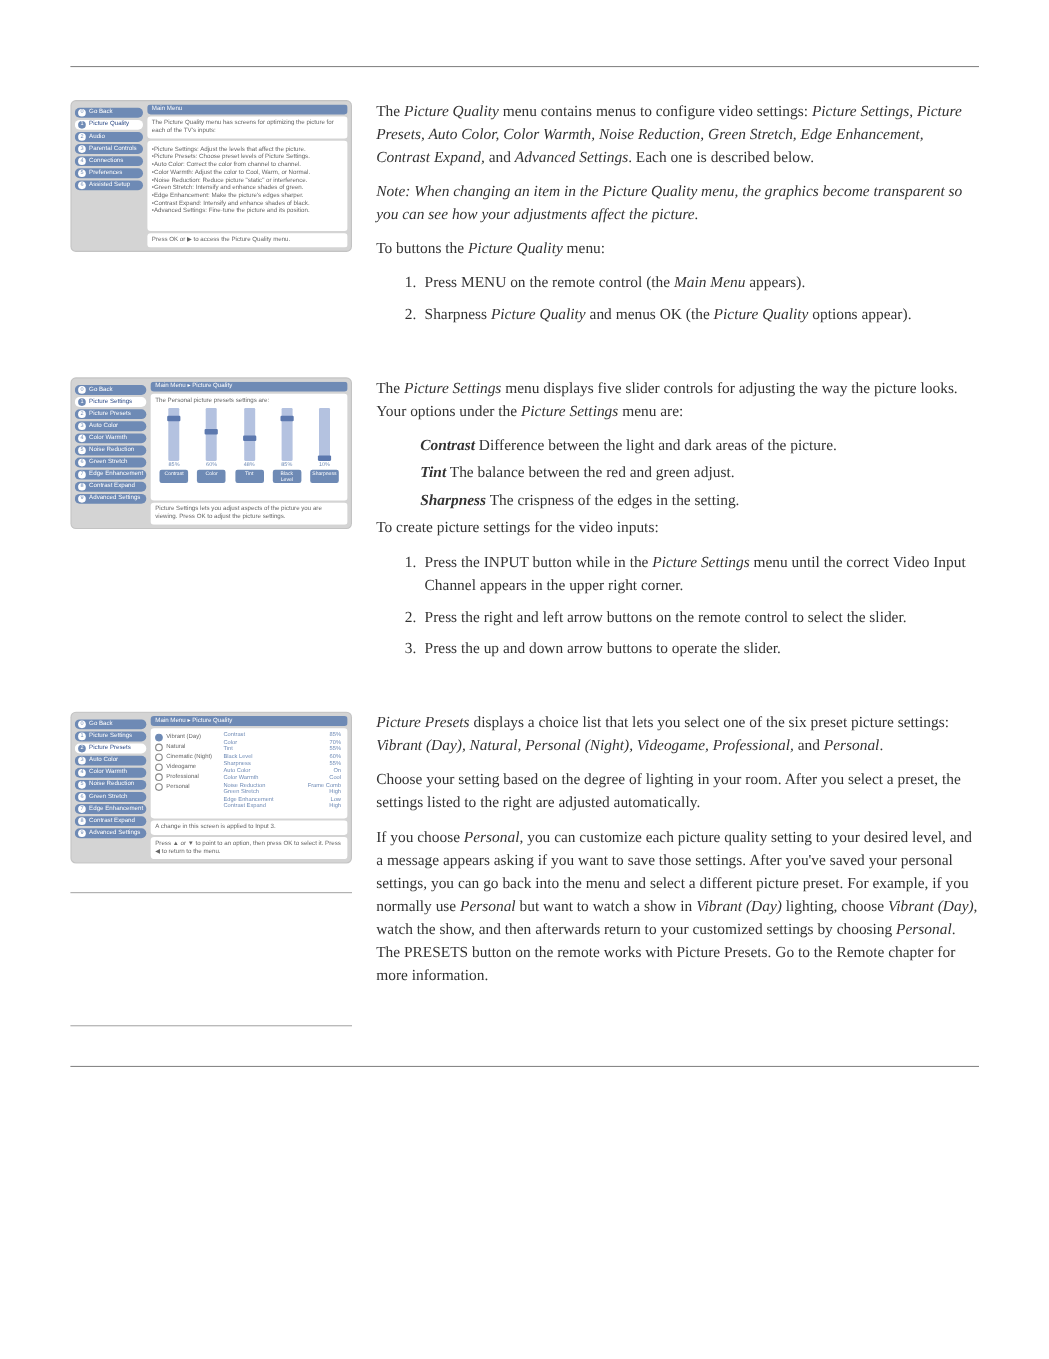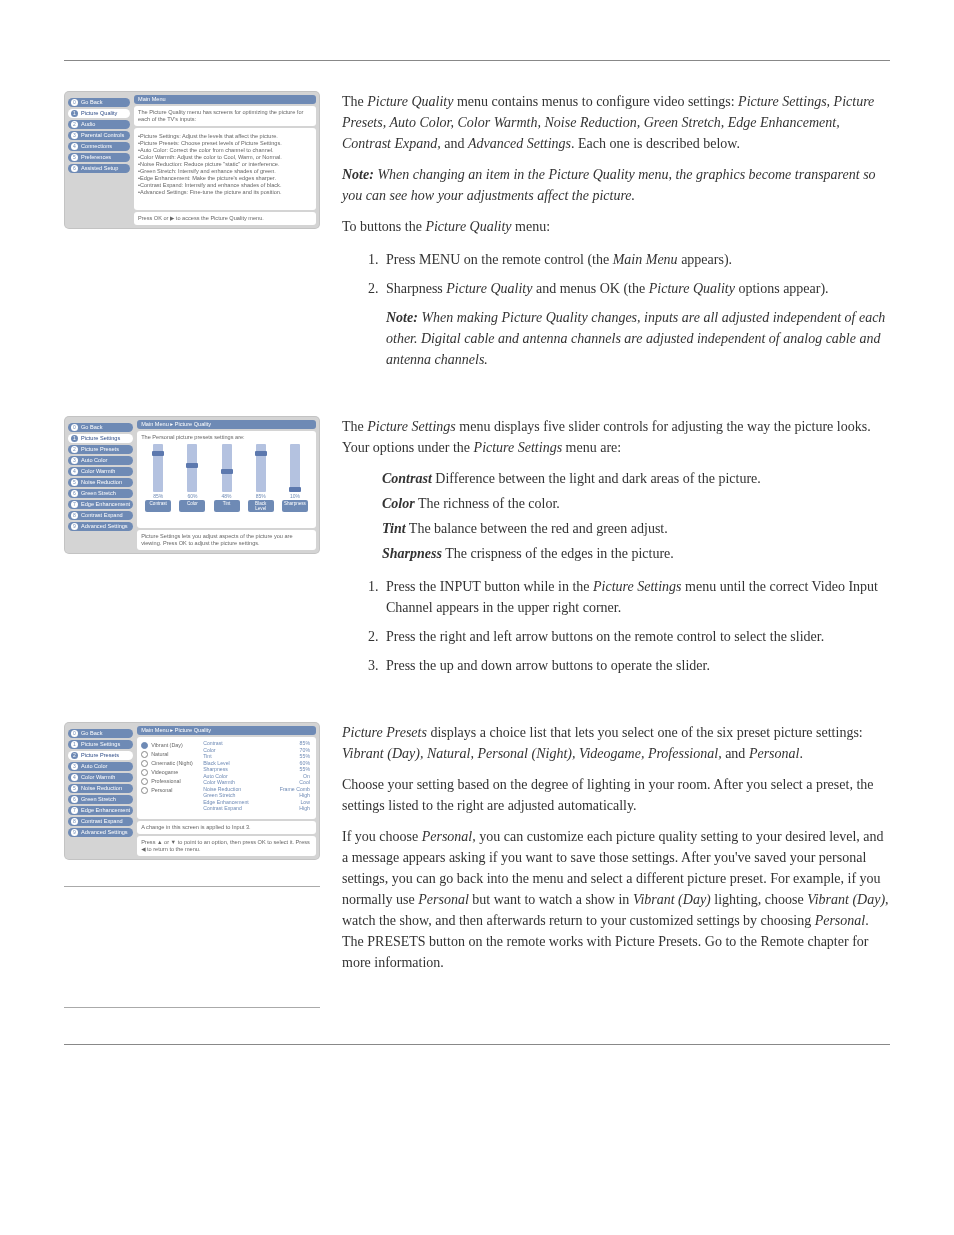--- a/index.html
+++ b/index.html
@@ -33,25 +33,25 @@
     min-width: 0;
   }
   .text-col p {
     margin: 0 0 10px 0;
   }
   .note {
     margin: 0 0 10px 28px;
     font-style: italic;
   }
   .note-label {
-    font-weight: bold;
+    font-weight: normal;
     font-style: italic;
   }
   ol {
-    margin: 12px 0 10px 0;
+    margin: 2px 0 10px 0;
     padding-left: 40px;
   }
   ol li {
     margin-bottom: 8px;
     padding-left: 4px;
   }
   .defs {
     margin-left: 40px;
   }
   .defs p {
@@ -315,21 +315,20 @@
       </div>
     </div>
   </div>
   <div class="text-col">
     <p><span>The </span><em>Picture Quality</em><span> menu contains menus to configure video settings: </span><em>Picture Settings, Picture Presets, Auto Color, Color Warmth, Noise Reduction, Green Stretch, Edge Enhancement, Contrast Expand,</em><span> and </span><em>Advanced Settings</em><span>. Each one is described below.</span></p>
     <p class="note"><span class="note-label">Note:</span><span> When changing an item in the Picture Quality menu, the graphics become transparent so you can see how your adjustments affect the picture.</span></p>
     <p><span>To buttons the </span><em>Picture Quality</em><span> menu:</span></p>
     <ol>
       <li><span>Press MENU on the remote control (the </span><em>Main Menu</em><span> appears).</span></li>
       <li><span>Sharpness </span><em>Picture Quality</em><span> and menus OK (the </span><em>Picture Quality</em><span> options appear).</span>
-        <p class="note" style="margin-left:0;margin-top:8px"><span class="note-label">Note:</span><span> When making Picture Quality changes, inputs are all adjusted independent of each other. Digital cable and antenna channels are adjusted independent of analog cable and antenna channels.</span></p>
       </li>
     </ol>
   </div>
 </div>
 
 <div class="section">
   <div class="fig-col">
     <div class="figure">
       <div class="fig-body">
         <div class="fig-sidebar" id="fig2-side">
@@ -418,24 +417,24 @@
           </div>
           <div class="fig-pane">Picture Settings lets you adjust aspects of the picture you are viewing. Press OK to adjust the picture settings.</div>
         </div>
       </div>
     </div>
   </div>
   <div class="text-col">
     <p><span>The </span><em>Picture Settings</em><span> menu displays five slider controls for adjusting the way the picture looks. Your options under the </span><em>Picture Settings</em><span> menu are:</span></p>
     <div class="defs">
       <p><span class="def-label">Contrast</span><span>   Difference between the light and dark areas of the picture.</span></p>
-      <p><span class="def-label">Color</span><span>   The richness of the color.</span></p>
       <p><span class="def-label">Tint</span><span>   The balance between the red and green adjust.</span></p>
-      <p><span class="def-label">Sharpness</span><span>   The crispness of the edges in the picture.</span></p>
+      <p><span class="def-label">Sharpness</span><span>   The crispness of the edges in the setting.</span></p>
     </div>
+    <p>To create picture settings for the video inputs:</p>
     <ol>
       <li><span>Press the INPUT button while in the </span><em>Picture Settings</em><span> menu until the correct Video Input Channel appears in the upper right corner.</span></li>
       <li>Press the right and left arrow buttons on the remote control to select the slider.</li>
       <li>Press the up and down arrow buttons to operate the slider.</li>
     </ol>
   </div>
 </div>
 
 <div class="section">
   <div class="fig-col">

